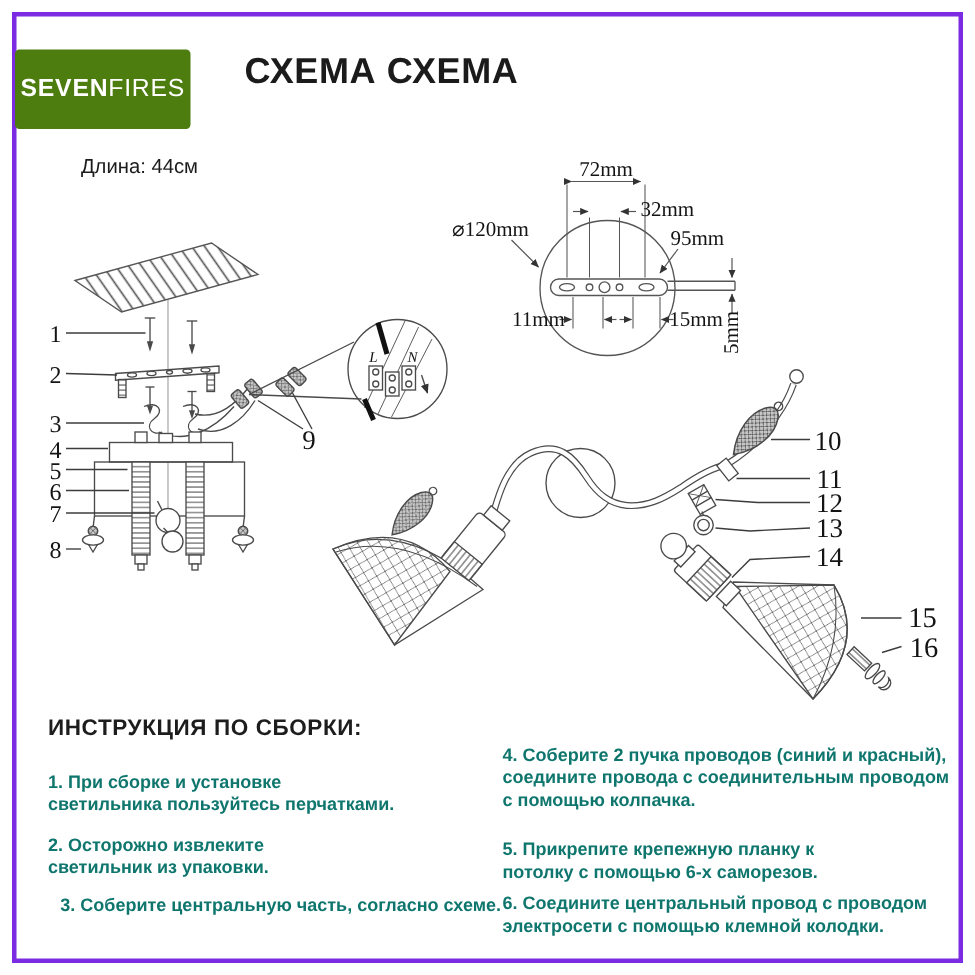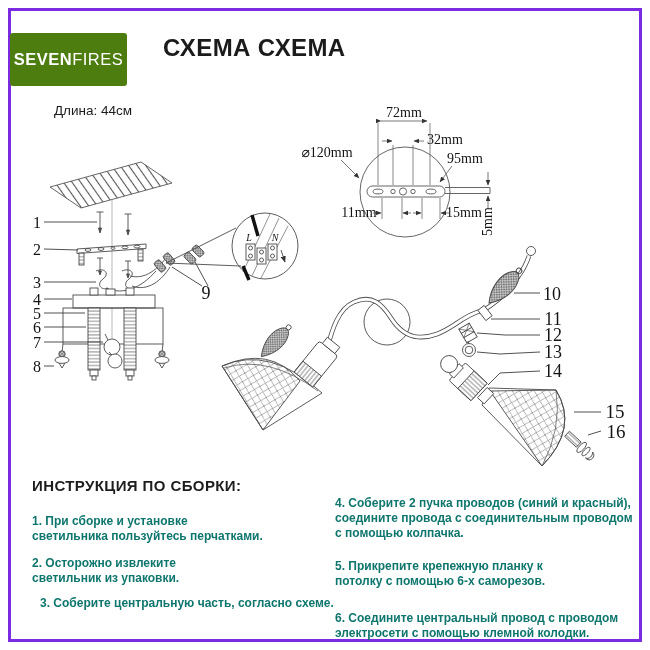--- a/index.html
+++ b/index.html
@@ -26,24 +26,24 @@
   svg.draw{position:absolute;left:0;top:0;}
   .instr-title{
     position:absolute;left:32px;top:477px;font-size:15px;font-weight:800;letter-spacing:.4px;
   }
   .step{
     position:absolute;font-size:12px;line-height:15px;font-weight:700;
     white-space:pre-line;color:#0f766e;
   }
   .s1{left:32px;top:514px;width:300px;}
   .s2{left:32px;top:556px;width:300px;}
-  .s3{left:40px;top:596px;width:310px;}
+  .s3{left:24px;top:596px;width:310px;text-align:right;}
   .s4{left:335px;top:496px;width:305px;}
   .s5{left:335px;top:559px;width:305px;}
-  .s6{left:335px;top:595px;width:305px;margin-top:16px;}
+  .s6{left:335px;top:595px;width:305px;}
   text{font-family:"Liberation Serif",serif;fill:#141414;}
 </style>
 </head>
 <body>
 
 <div class="frame"></div>
 
 <div class="logo">
   <span class="b">SEVEN</span>
     <span class="l">FIRES</span>

